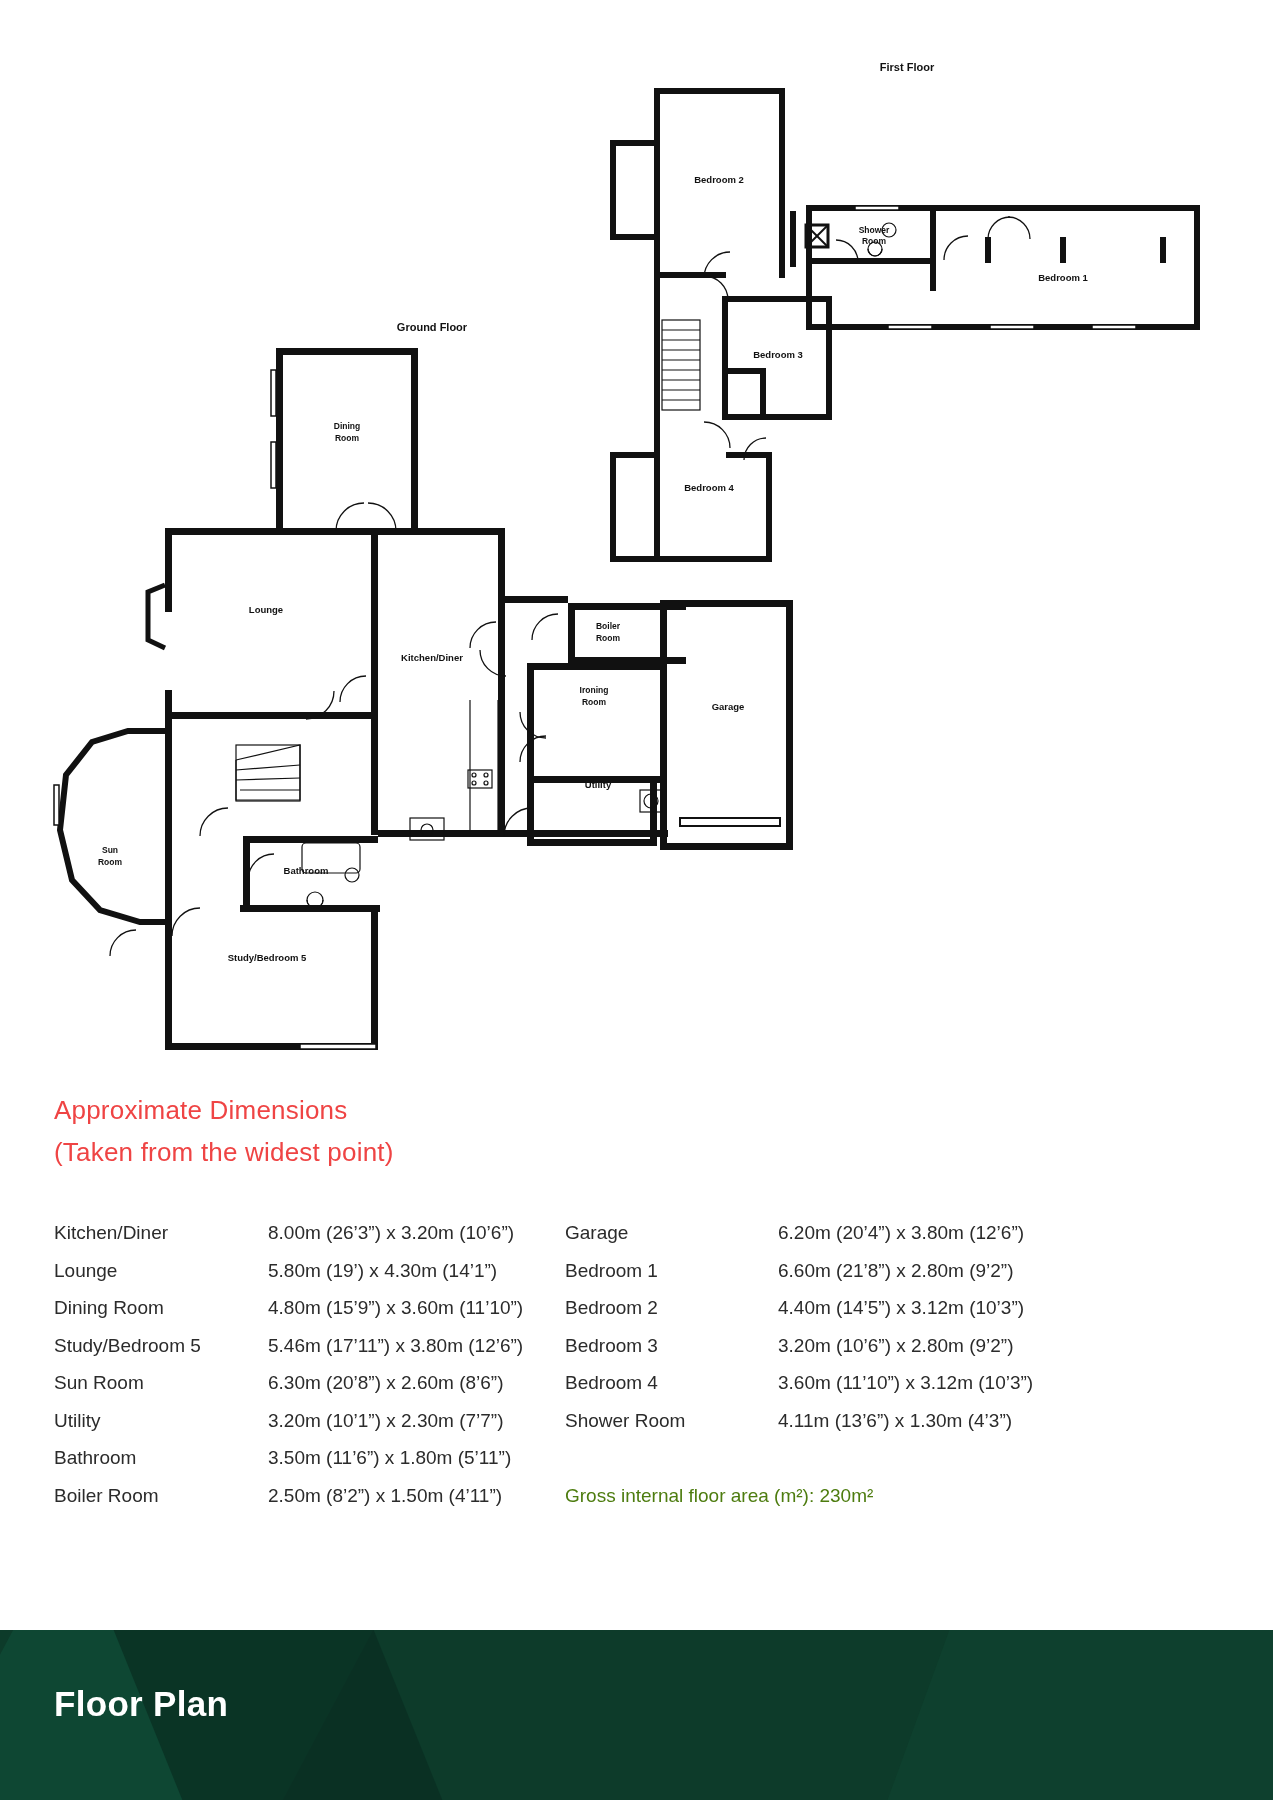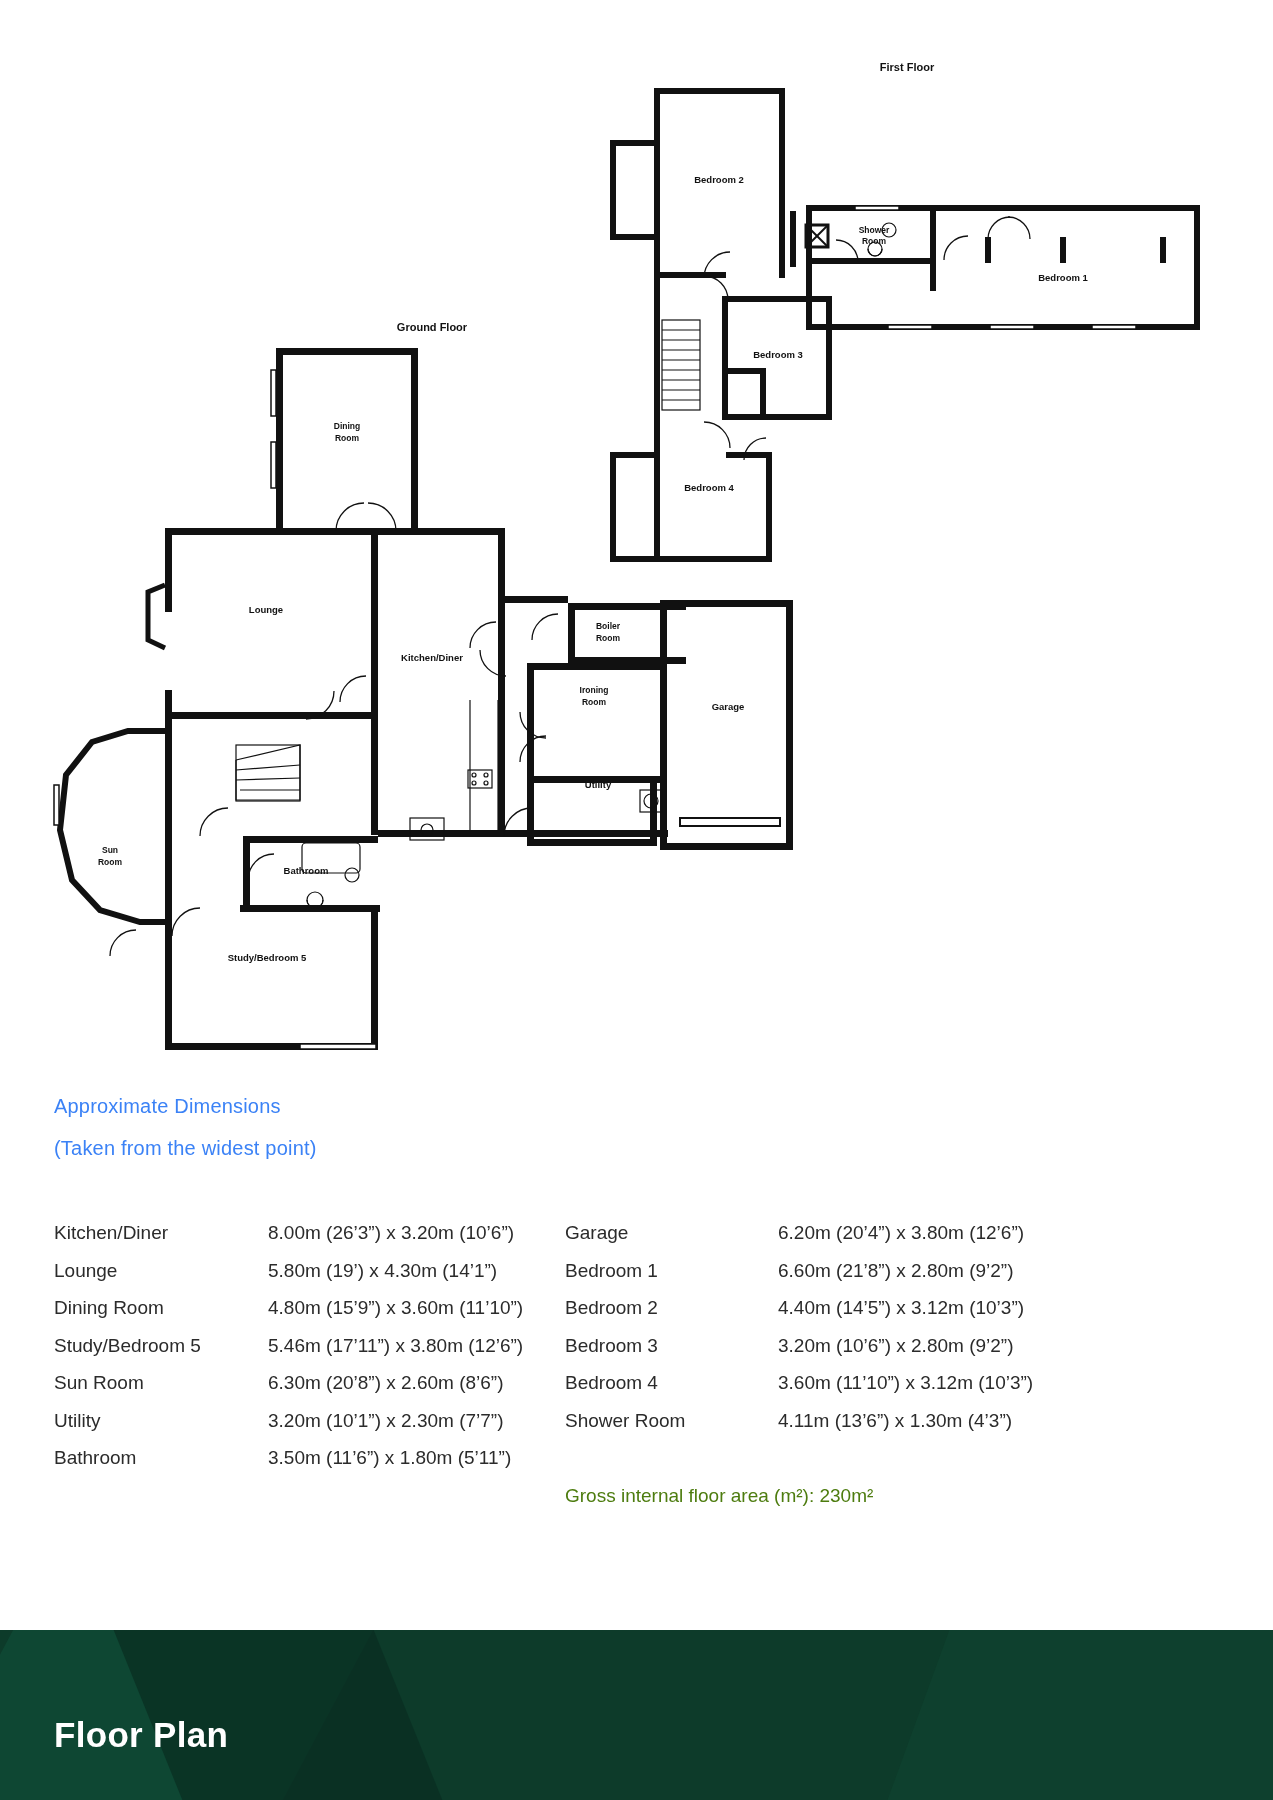--- a/index.html
+++ b/index.html
@@ -48,22 +48,22 @@
   
   #dims {
     position: absolute;
     left: 0;
     top: 1095px;
     width: 1273px;
   }
   .dims-heading {
     position: absolute;
     left: 54px;
-    font-size: 20px;
-    color: #3b82f6;
+    font-size: 26px;
+    color: #ef4444;
     letter-spacing: 0.2px;
     white-space: nowrap;
   }
   .dims-heading.l1 { top: 0px; }
   .dims-heading.l2 { top: 42px; }
 
   .dims-cols {
     position: absolute;
     top: 127px;
     left: 54px;
@@ -140,21 +140,20 @@
     opacity: .5;
   }
   #footer-title {
     position: absolute;
     left: 54px;
     top: 54px;
     font-size: 35px;
     font-weight: bold;
     color: #ffffff;
     letter-spacing: 0.3px;
-    margin-top: 31px;
   }
 </style>
 </head>
 <body>
 
 <div id="plan-area">
   <svg id="plan-svg" width="1273" height="1060" viewBox="0 0 1273 1060" xmlns="http://www.w3.org/2000/svg">
 
     <g>
 
@@ -411,20 +410,24 @@
         <span class="dim-value">6.30m (20’8”) x 2.60m (8’6”)</span>
       </div>
       <div class="dim-row">
         <span class="dim-name">Utility</span>
         <span class="dim-value">3.20m (10’1”) x 2.30m (7’7”)</span>
       </div>
       <div class="dim-row">
         <span class="dim-name">Bathroom</span>
         <span class="dim-value">3.50m (11’6”) x 1.80m (5’11”)</span>
       </div>
+      <div class="dim-row">
+        <span class="dim-name">Boiler Room</span>
+        <span class="dim-value">2.50m (8’2”) x 1.50m (4’11”)</span>
+      </div>
     </div>
 
     <div class="dims-col right">
       <div class="dim-row">
         <span class="dim-name">Garage</span>
         <span class="dim-value">6.20m (20’4”) x 3.80m (12’6”)</span>
       </div>
       <div class="dim-row">
         <span class="dim-name">Bedroom 1</span>
         <span class="dim-value">6.60m (21’8”) x 2.80m (9’2”)</span>

